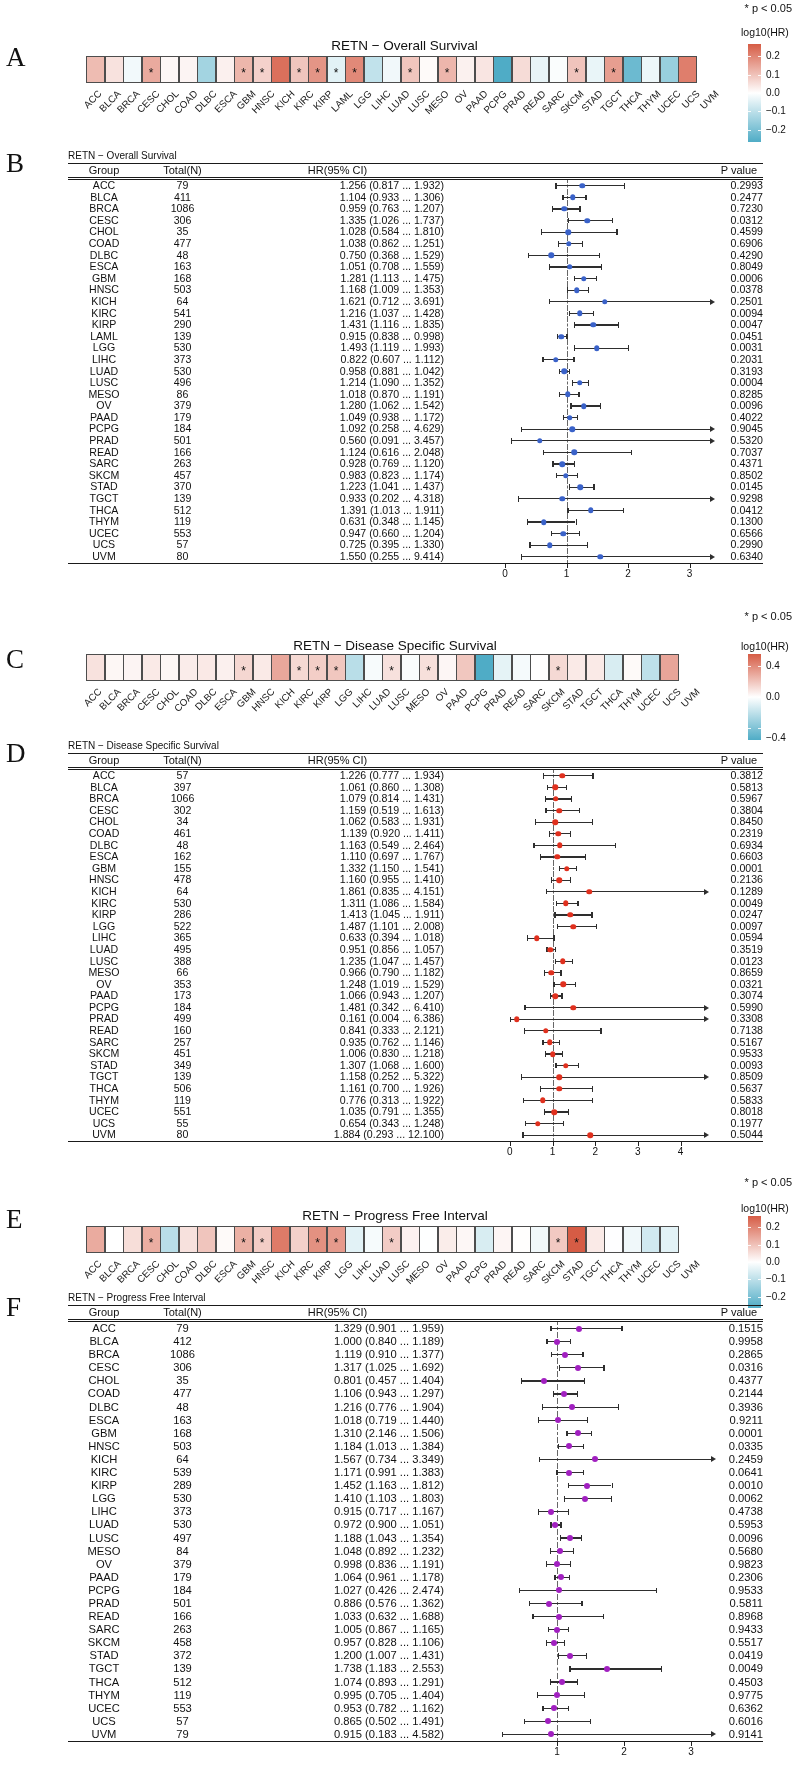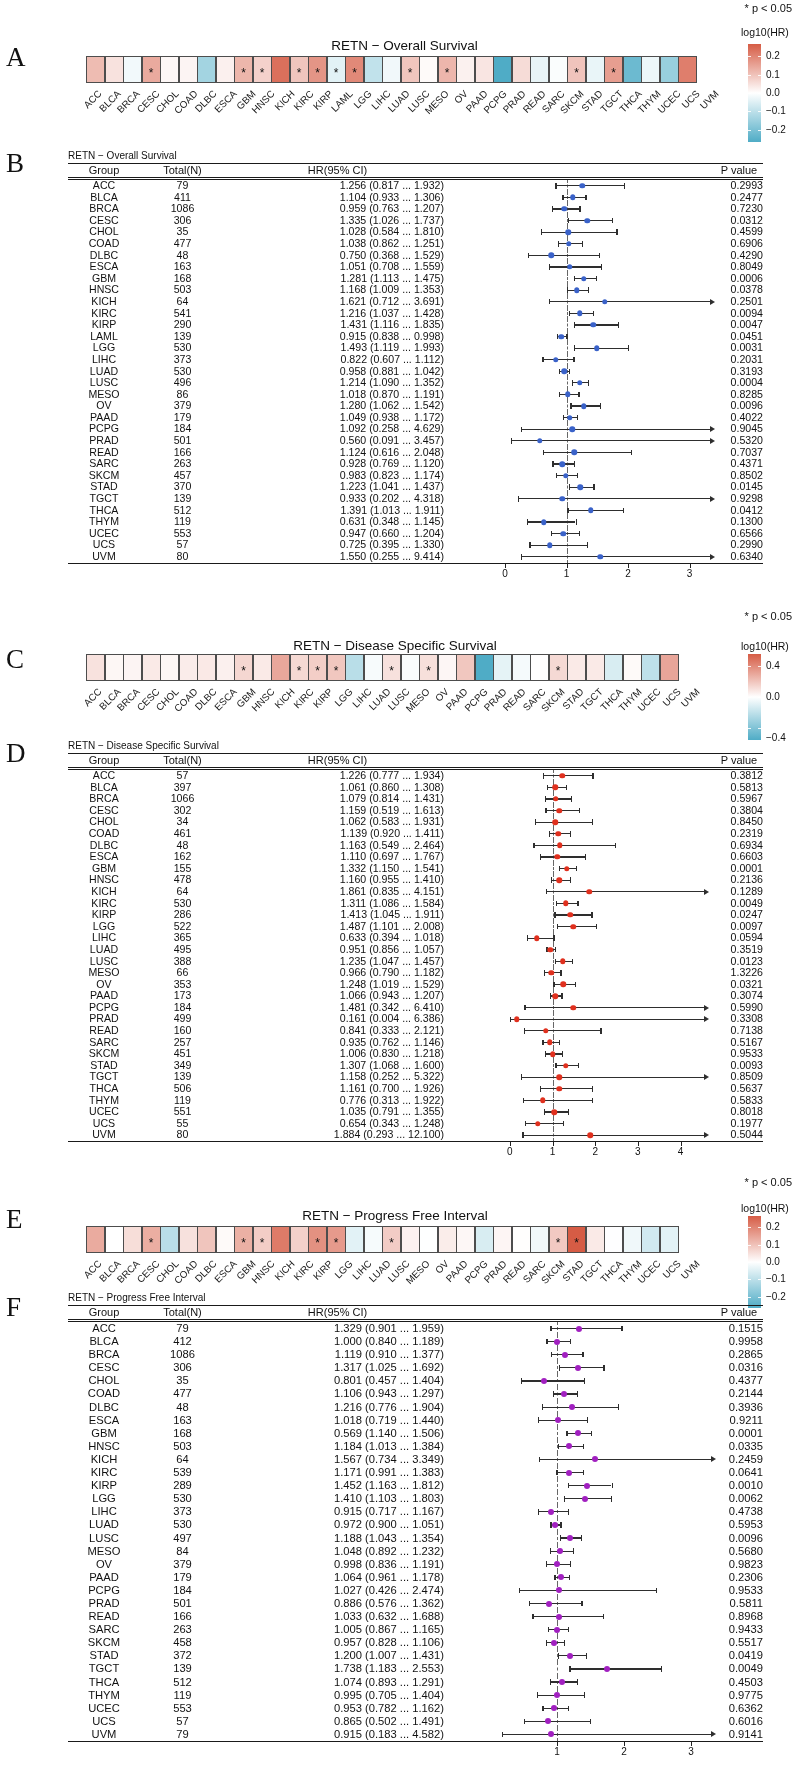--- a/index.html
+++ b/index.html
@@ -970,21 +970,21 @@
           <div class="c0">MESO</div>
           <div class="c1">66</div>
           <div class="c2">0.966 (0.790 ... 1.182)</div>
           <div class="c3">
             <div class="dash" style="left: 38.7%;"></div>
             <div class="ciline" style="left: 35.319%; width: 6.3112%;"></div>
             <div class="cap" style="left: 35.319%;"></div>
             <div class="cap" style="left: 41.6302%;"></div>
             <div class="dot" style="left: 38.1526%; width: 5.5px; height: 5.5px; background: rgb(224, 48, 30);"></div>
           </div>
-          <div class="c4">1.3226</div>
+          <div class="c4">0.8659</div>
         </div>
         <div class="row" style="height: 11.6px; line-height: 11.6px; font-size: 10.6px;">
           <div class="c0">OV</div>
           <div class="c1">353</div>
           <div class="c2">1.248 (1.019 ... 1.529)</div>
           <div class="c3">
             <div class="dash" style="left: 38.7%;"></div>
             <div class="ciline" style="left: 39.0059%; width: 8.211%;"></div>
             <div class="cap" style="left: 39.0059%;"></div>
             <div class="cap" style="left: 47.2169%;"></div>
@@ -1396,21 +1396,21 @@
             <div class="ciline" style="left: 33.2907%; width: 18.2413%;"></div>
             <div class="cap" style="left: 33.2907%;"></div>
             <div class="cap" style="left: 51.532%;"></div>
             <div class="dot" style="left: 40.8554%; width: 6px; height: 6px; background: rgb(161, 32, 192);"></div>
           </div>
           <div class="c4">0.9211</div>
         </div>
         <div class="row" style="height: 13.1px; line-height: 13.1px; font-size: 11.2px;">
           <div class="c0">GBM</div>
           <div class="c1">168</div>
-          <div class="c2">0.569 (1.140 ... 1.506)</div>
+          <div class="c2">1.310 (2.146 ... 1.506)</div>
           <div class="c3">
             <div class="dash" style="left: 40.4%;"></div>
             <div class="ciline" style="left: 43.942%; width: 9.2598%;"></div>
             <div class="cap" style="left: 43.942%;"></div>
             <div class="cap" style="left: 53.2018%;"></div>
             <div class="dot" style="left: 48.243%; width: 6px; height: 6px; background: rgb(161, 32, 192);"></div>
           </div>
           <div class="c4">0.0001</div>
         </div>
         <div class="row" style="height: 13.1px; line-height: 13.1px; font-size: 11.2px;">

